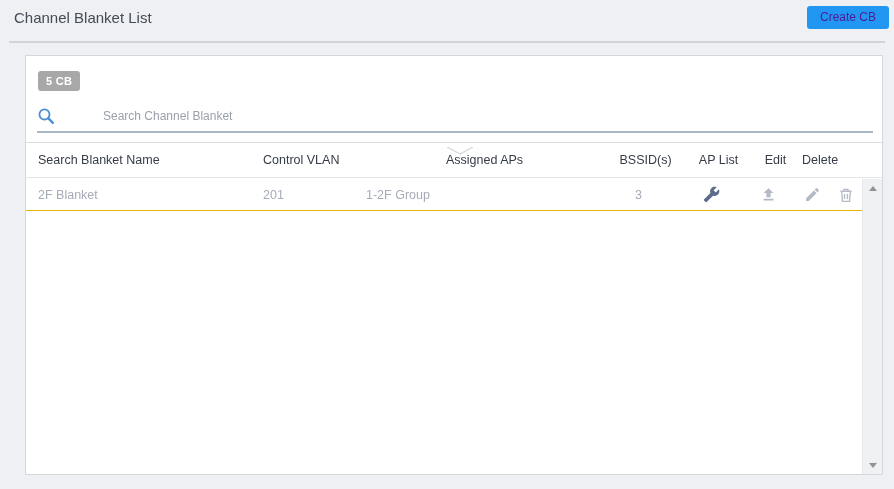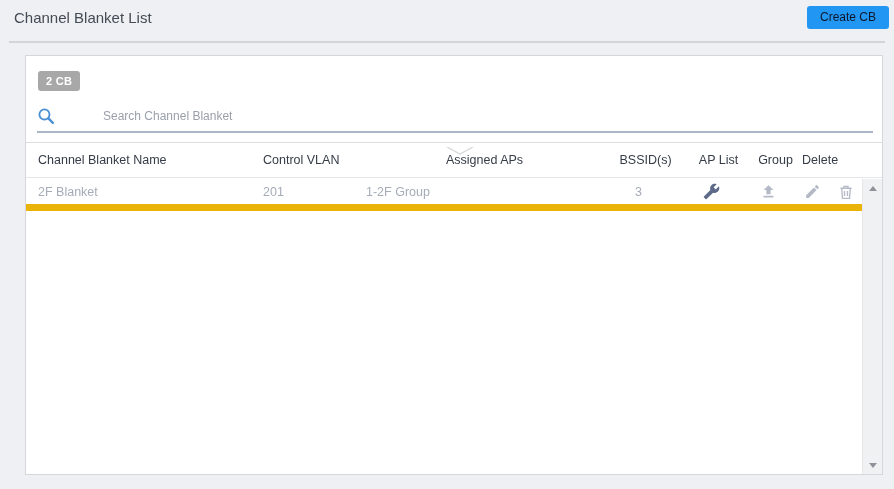--- a/index.html
+++ b/index.html
@@ -13,21 +13,21 @@
   .screen { position:absolute; inset:0;padding-left:9px; }
 
   
   .page-title {
     position:absolute; left:14px; top:9px;
     font-size:15px; color:#454b54;
   }
   .create-btn {
     position:absolute; right:5px; top:6px;
     height:23px; padding:0 13px;
-    background:#2196f3; color:#0f172a;
+    background:#2196f3; color:#4c1d95;
     border:none; border-radius:3px;
     font-size:12px; font-family:"Liberation Sans", sans-serif;
     line-height:23px; cursor:pointer;
   }
   .top-divider {
     position:absolute; left:9px; right:9px; top:41px;
     height:2px; background:#d2d4d8;
   }
 
   
@@ -90,21 +90,21 @@
   .table-header .cell:first-child { padding-left:12px; }
   .cell { white-space:nowrap; }
   .cell.center { text-align:center; }
 
   .table-body {
     position:absolute; left:0; right:0; top:123px; bottom:0;
   }
   .data-row {
     height:32px; margin-right:20px;
     grid-template-columns:237px 103px 1fr 85px 61px 53px 35px 32px;
-    border-bottom:7px solid #eab308;
+    border-bottom:1px solid #eab308;
     font-size:12.5px; color:#a5abb7;
   }
   .data-row .cell:first-child { padding-left:12px; }
   .icon-cell { display:flex; justify-content:center; align-items:center; cursor:pointer; }
   .icon-cell svg { display:block; }
 
   
   .scrollbar {
     position:absolute; right:0; top:0; bottom:0;
     width:20px;
@@ -136,47 +136,47 @@
 <body>
 
 <div class="screen">
 
   <div class="page-title">Channel Blanket List</div>
   <button class="create-btn">Create CB</button>
   <div class="top-divider"></div>
 
   <div class="panel">
 
-    <span class="count-badge">2 CB</span>
+    <span class="count-badge">5 CB</span>
 
     <span class="search-icon">
       <svg width="18" height="18" viewBox="0 0 20 20">
         <circle cx="8.3" cy="8.3" r="5.6" fill="none" stroke="#4a8fd4" stroke-width="2"></circle>
         <line x1="12.7" y1="12.7" x2="17.6" y2="17.6" stroke="#4a8fd4" stroke-width="2.6" stroke-linecap="round"></line>
       </svg>
     </span>
     <input class="search-input" type="text" placeholder="Search Channel Blanket" style="">
     <div class="search-underline"></div>
 
     <div class="notch-divider">
       <span class="notch">
         <svg width="28" height="9" viewBox="0 0 28 9">
           <rect x="0" y="0" width="28" height="9" fill="#ffffff"></rect>
           <polyline points="1,0 14,7 27,0" fill="none" stroke="#d6d8db" stroke-width="1.4"></polyline>
         </svg>
       </span>
     </div>
 
     <div class="table-header grid-row">
-      <div class="cell">Channel Blanket Name</div>
+      <div class="cell">Search Blanket Name</div>
       <div class="cell">Control VLAN</div>
       <div class="cell center">Assigned APs</div>
       <div class="cell center">BSSID(s)</div>
       <div class="cell center">AP List</div>
-      <div class="cell center">Group</div>
+      <div class="cell center">Edit</div>
       <div class="cell center">Delete</div>
     </div>
 
     <div class="table-body">
 
       <div class="data-row grid-row">
         <div class="cell">2F Blanket</div>
         <div class="cell">201</div>
         <div class="cell">1-2F Group</div>
         <div class="cell center">3</div>

